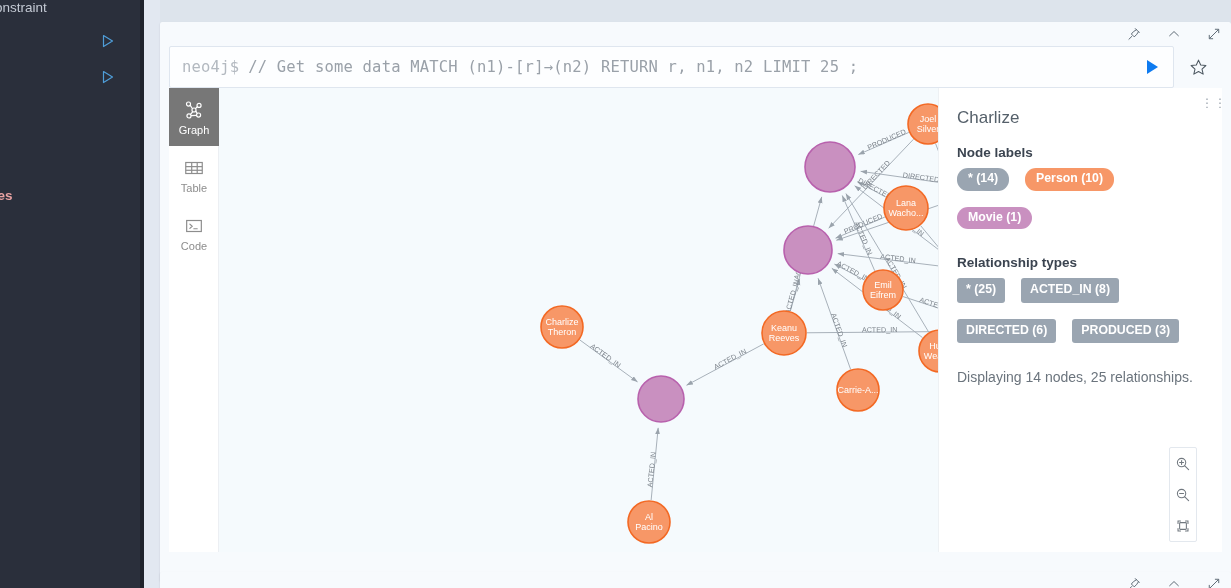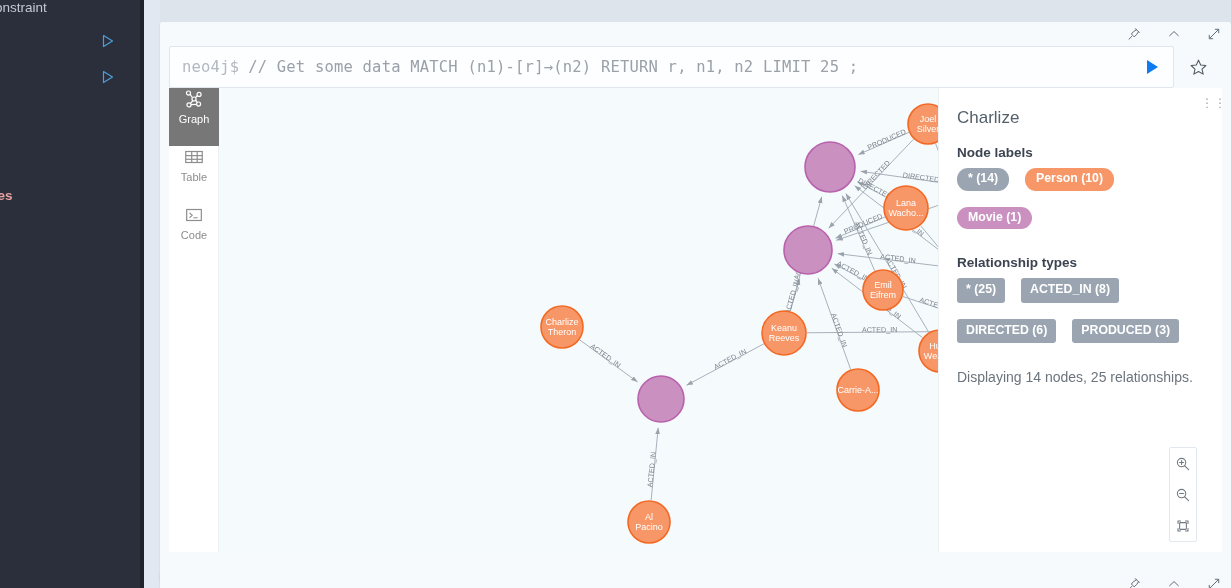--- a/index.html
+++ b/index.html
@@ -117,21 +117,21 @@
   }
   .view-tabs {
     width: 50px; height: 100%;
     background: #ffffff;
     border-right: 1px solid #eceff3;
     padding-top: 0;
   }
   .view-tab {
     width: 50px; height: 58px;
     display: flex; flex-direction: column;
-    align-items: center; 
+    align-items: center; justify-content: center;
     gap: 3px;
     color: #8d8d8d;
     font-size: 11px;
     cursor: pointer;
   }
   .view-tab.active { background: #777777; color: #ffffff; }
   .view-tab .vt-icon { width: 22px; height: 22px; display:block; }
 
   .graph-canvas {
     position: relative;

